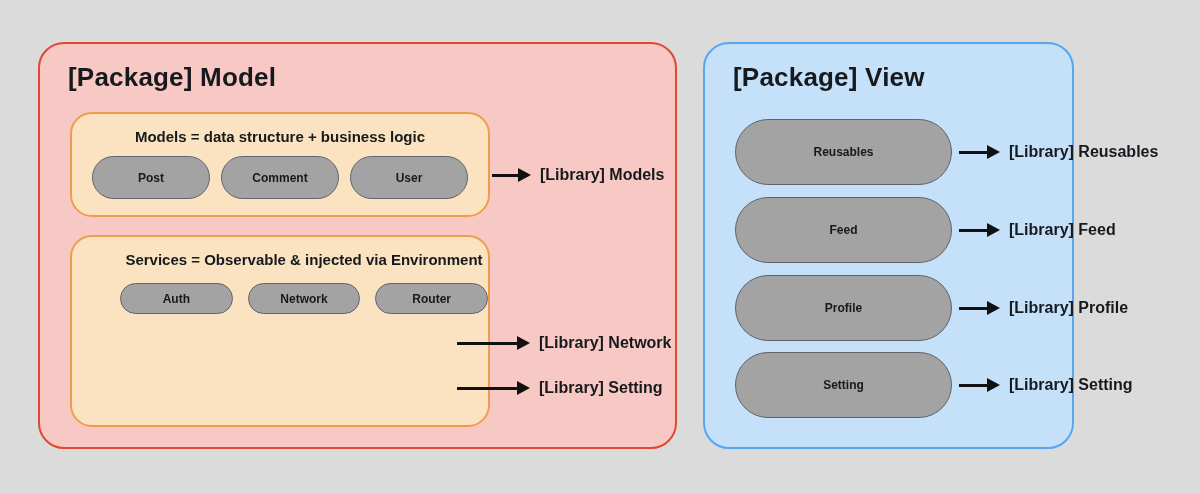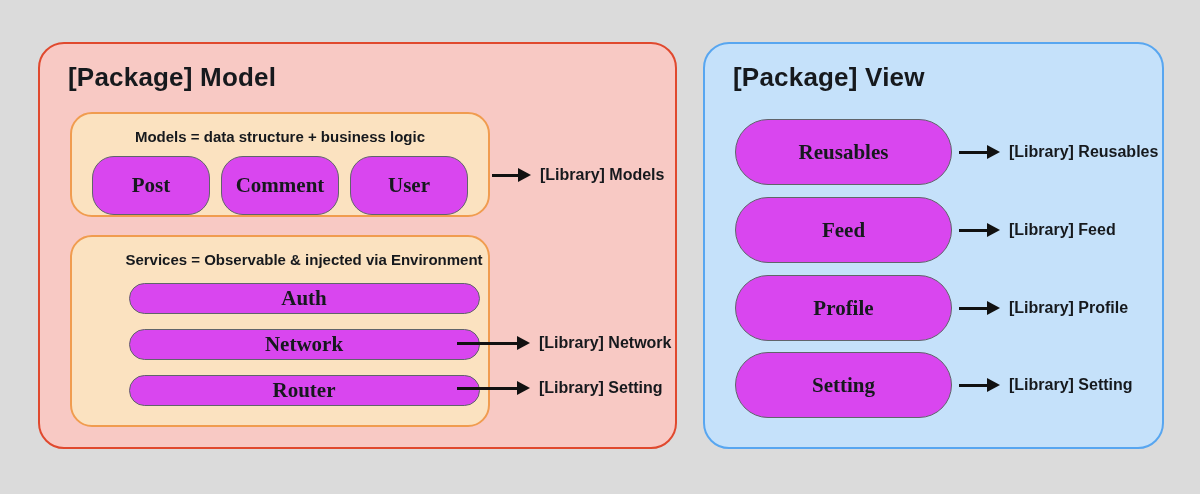--- a/index.html
+++ b/index.html
@@ -20,21 +20,21 @@
   .pkg {
     position:absolute;
     border-radius:26px;
   }
   .pkg-model {
     left:38px; top:42px; width:639px; height:407px;
     background:#F8C9C4;
     border:2px solid #E0492E;
   }
   .pkg-view {
-    left:703px; top:42px; width:461px; height:407px;
+    left:703px; top:42px; width:371px; height:407px;
     background:#C5E1FA;
     border:2px solid #58A6F0;
   }
   .pkg-title {
     position:absolute; left:28px; top:18px;
     font-size:26px; font-weight:700; letter-spacing:0.2px;
   }
   
   .group {
     position:absolute;
@@ -45,32 +45,32 @@
   }
   .group-models   { top:68px;  height:105px; }
   .group-services { top:191px; height:192px;padding-left:48px; }
   .group-title {
     padding-top:14px;
     text-align:center;
     font-size:15px; font-weight:700;
   }
   
   .pill {
-    background:#d946ef;
+    background:#a3a3a3;
     border:1.5px solid #60646A;
     display:flex; align-items:center; justify-content:center;
-    font-size:21px; font-weight:700;font-family:Liberation Serif, serif;
+    font-size:12px; font-weight:700;
   }
   .models-row {
     display:flex; justify-content:space-between;
     padding:0 20px; margin-top:11px;
   }
-  .models-row .pill { width:118px; height:59px; border-radius:22px; }
+  .models-row .pill { width:118px; height:43px; border-radius:22px; }
   .services-col {
-    display:flex; flex-direction:column; align-items:center;
+    display:flex; flex-direction:row; align-items:center;
     margin-top:15px; gap:15px;
   }
   .services-col .pill { width:351px; height:31px; border-radius:16px; }
   
   .view-row {
     position:absolute; left:30px;
     display:flex; align-items:center;
   }
   .view-row .pill { width:217px; height:66px; border-radius:33px; }
   

